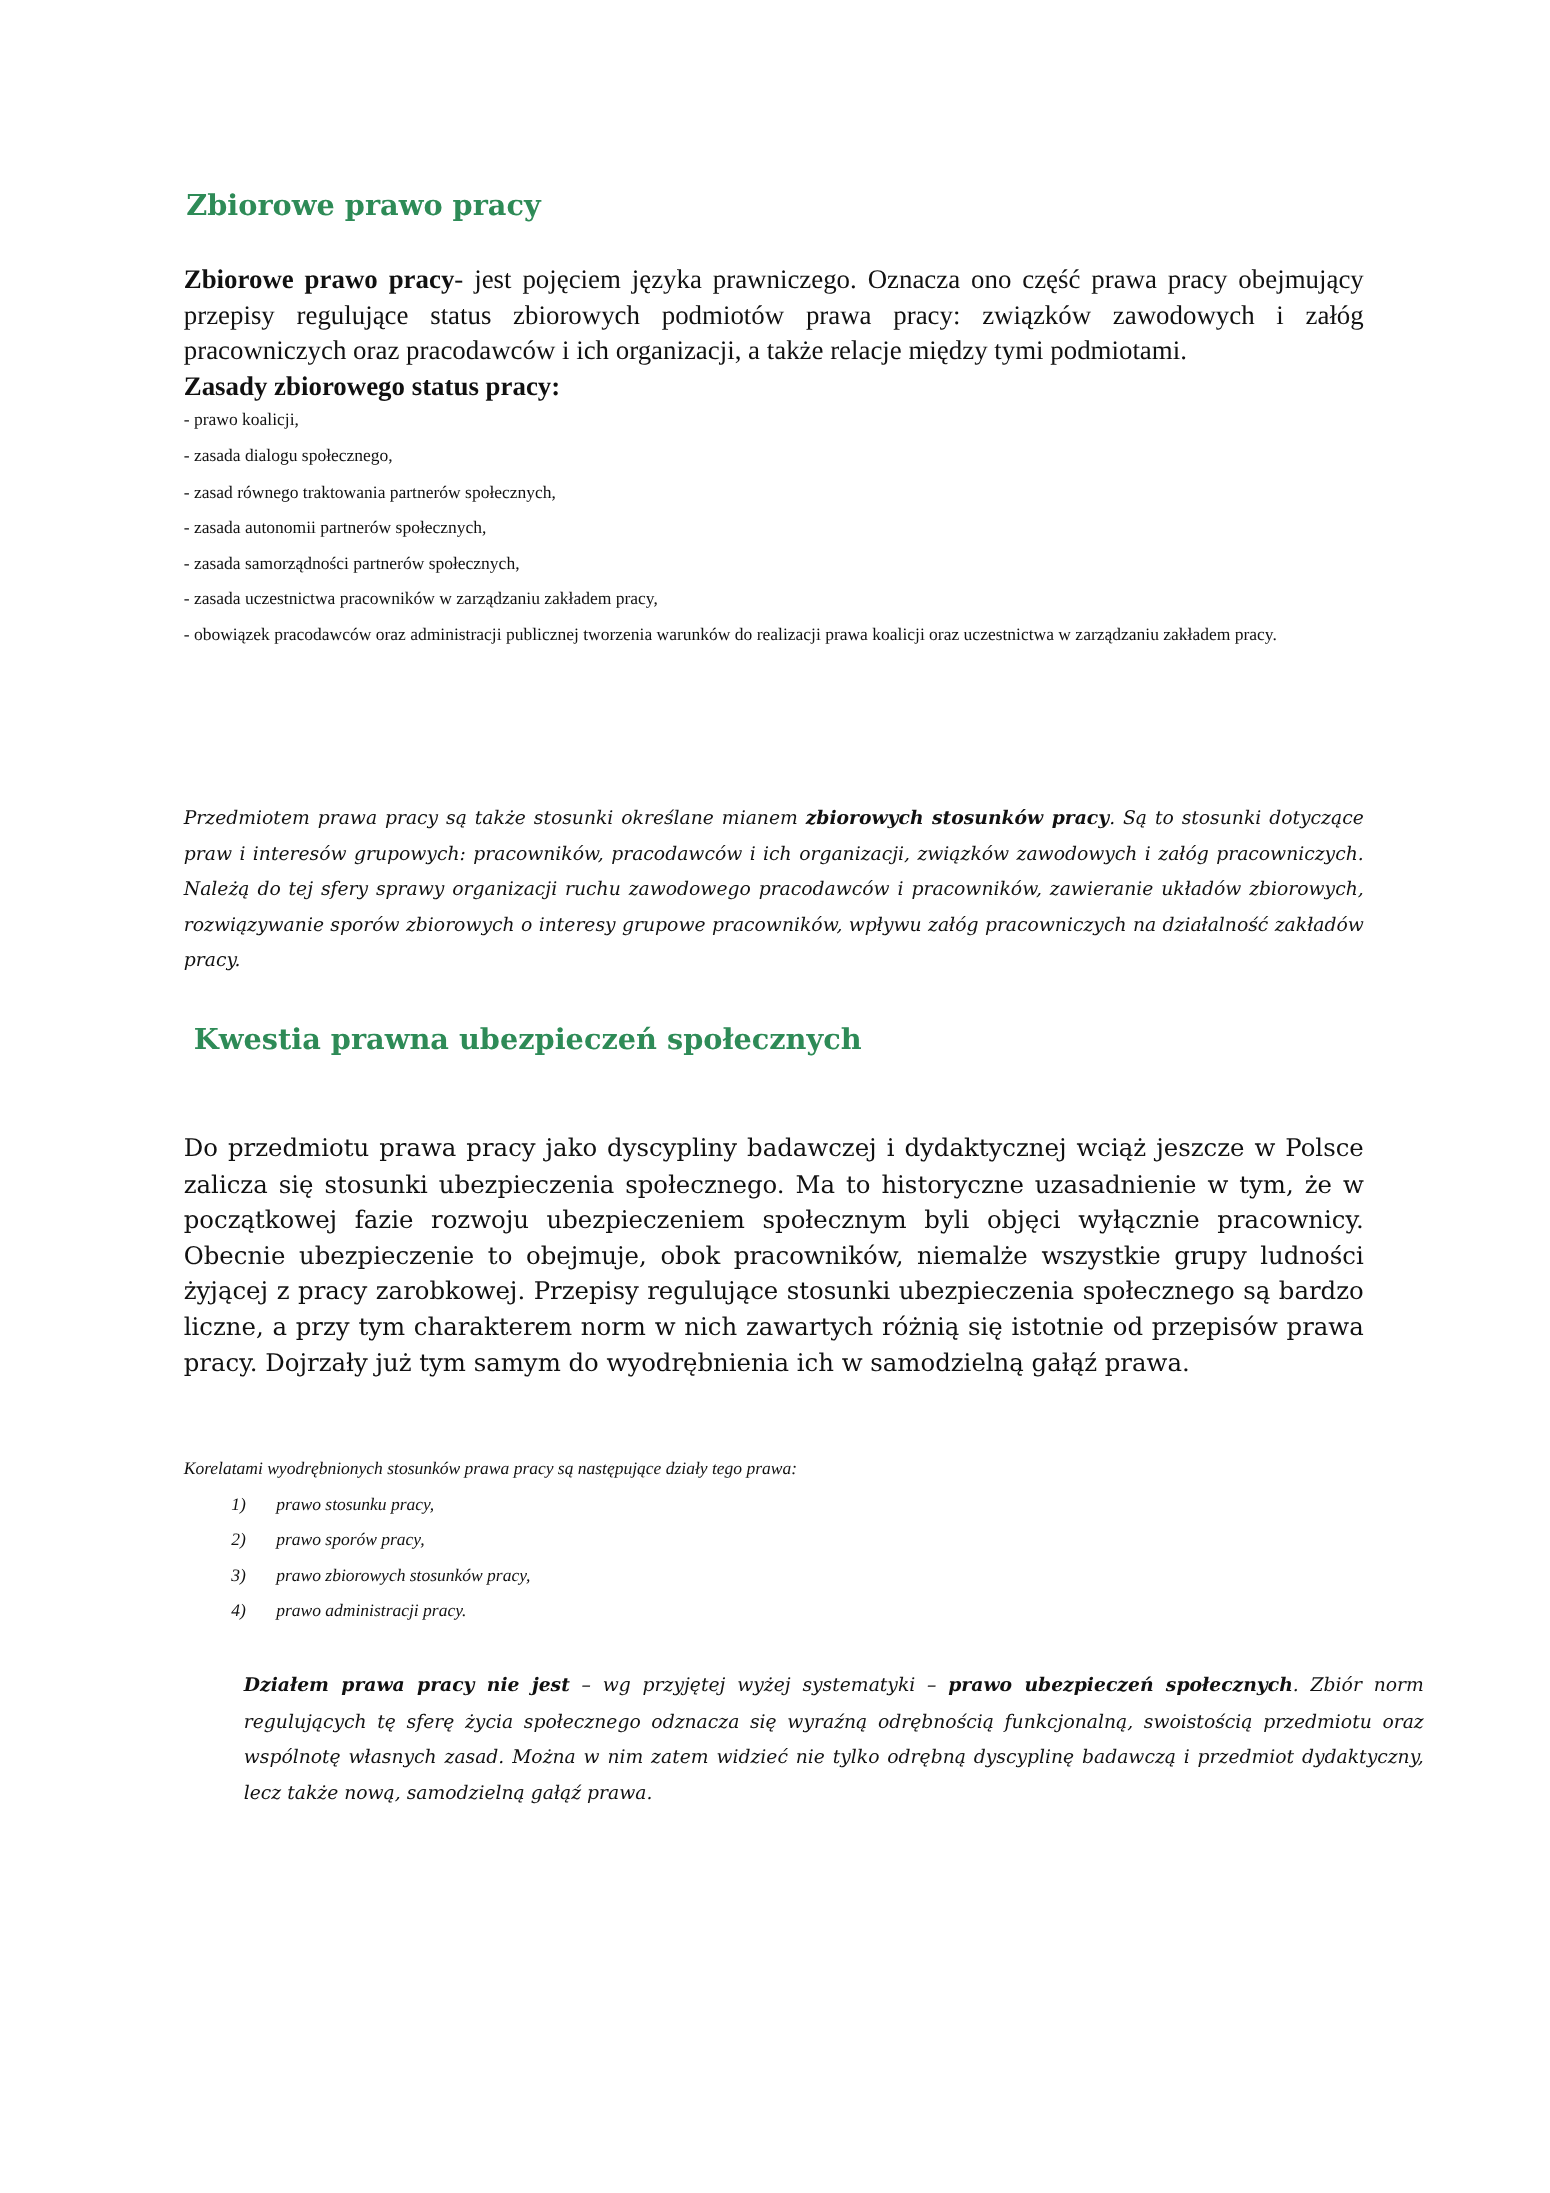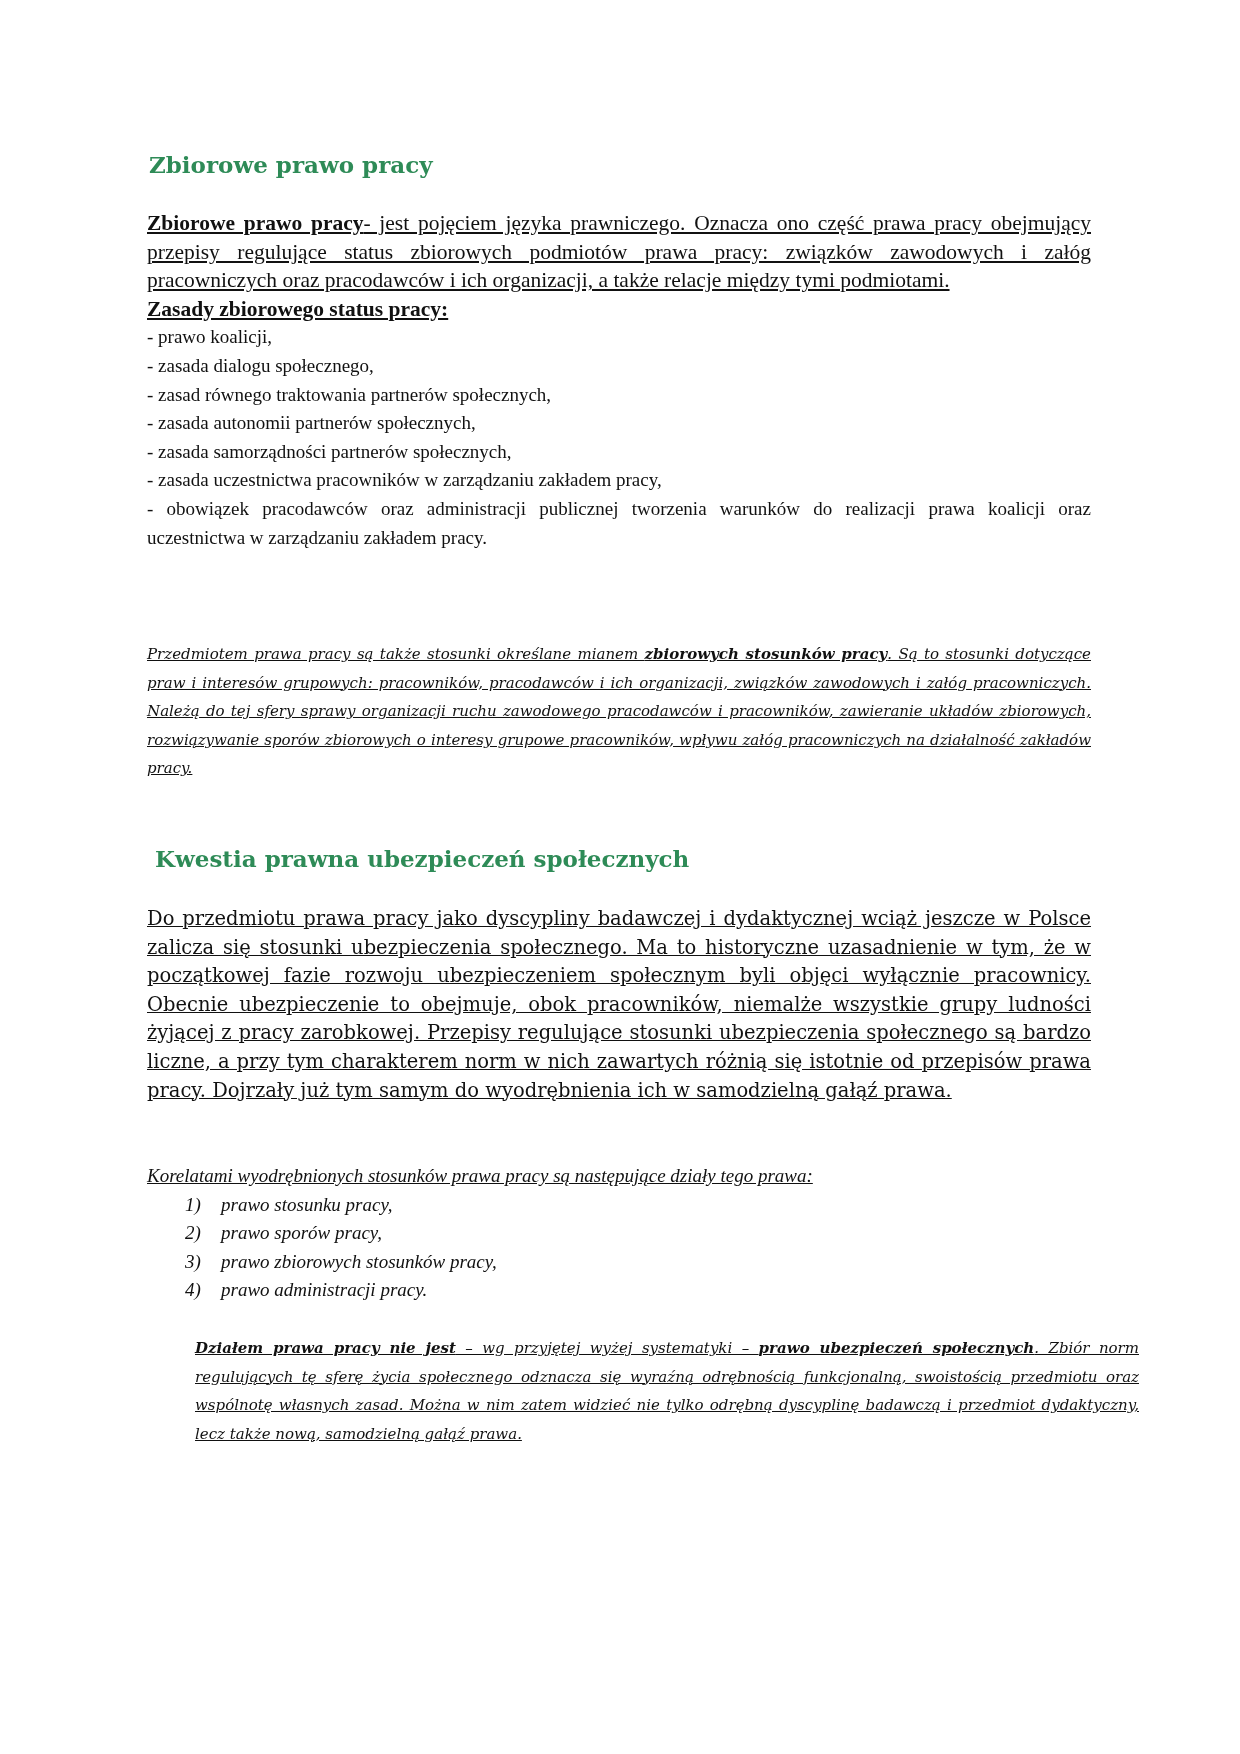--- a/index.html
+++ b/index.html
@@ -7,30 +7,30 @@
     .page {
       position: absolute; left: 147px; top: 0; width: 944px;
       font-family: "Liberation Serif", serif; font-size: 21.5px; color: #111111;
       line-height: 28.6px;
     }
     h1 {
       font-family: "DejaVu Serif", serif; font-weight: bold; color: #2e8b57;
       font-size: 23px; margin: 0; position: absolute; white-space: nowrap;
     }
     .h1a { top: 151px; left: 2px; }
-    .h1b { top: 845px; left: 8px; }
-    p { margin: 0; text-align: justify; text-decoration: underline; }
+    .h1b { top: 818px; left: 8px; }
+    p { margin: 0; text-align: justify; }
     .block { position: absolute; left: 0; width: 944px; }
     .b1 { top: 209px; }
     .b2 { top: 640px; }
     .b3 { top: 905px; }
     .b4 { top: 1162px; }
     .b5 { top: 1334px; margin-left: 48px; }
     .ital { font-style: italic; font-family: "DejaVu Serif", serif; font-size: 15px; line-height: 28.6px; }
-    .condensed { font-size: 19px; }
+    .condensed { font-size: 14px; }
     .list { margin: 0; padding: 0; list-style: none; }
     .list li { margin: 0; }
     .olist { margin: 0; padding-left: 38px; list-style: none; }
     .olist li { margin: 0; font-style: italic; }
     .olist .num { display: inline-block; width: 36px; }
     b.strong { font-weight: bold; }
     .bi { font-weight: bold; font-style: italic; }
   </style>
 </head>
 <body>

